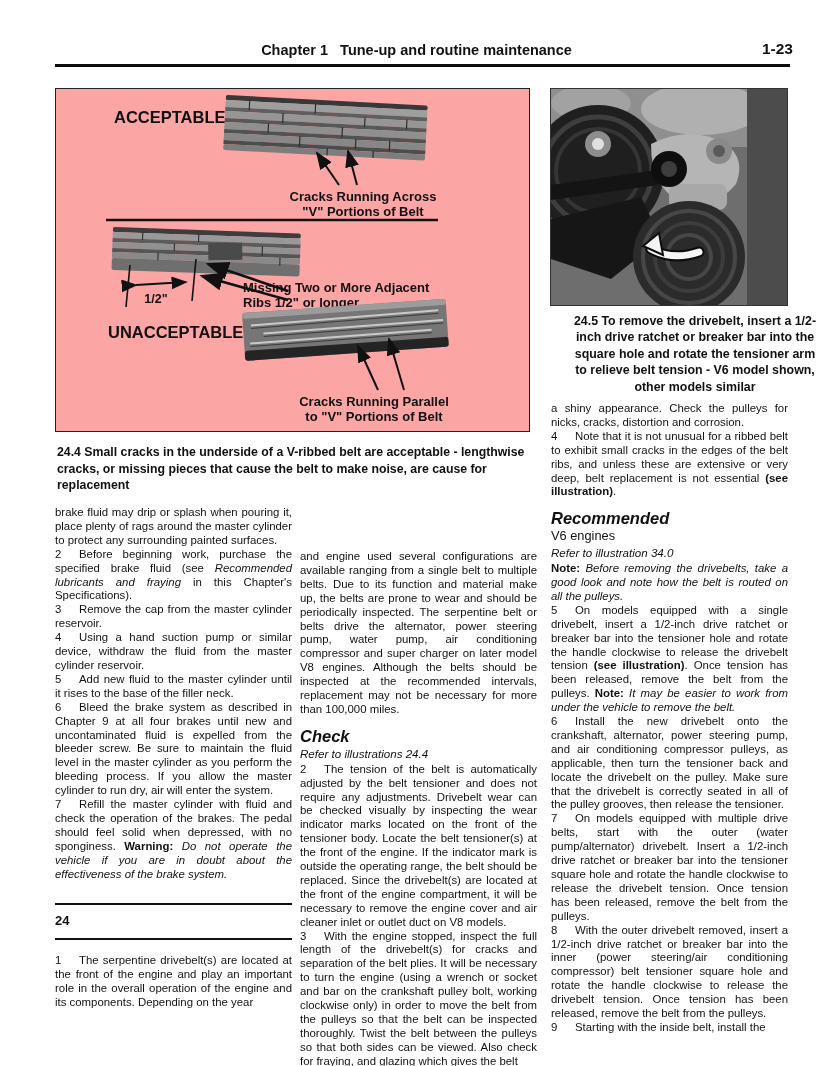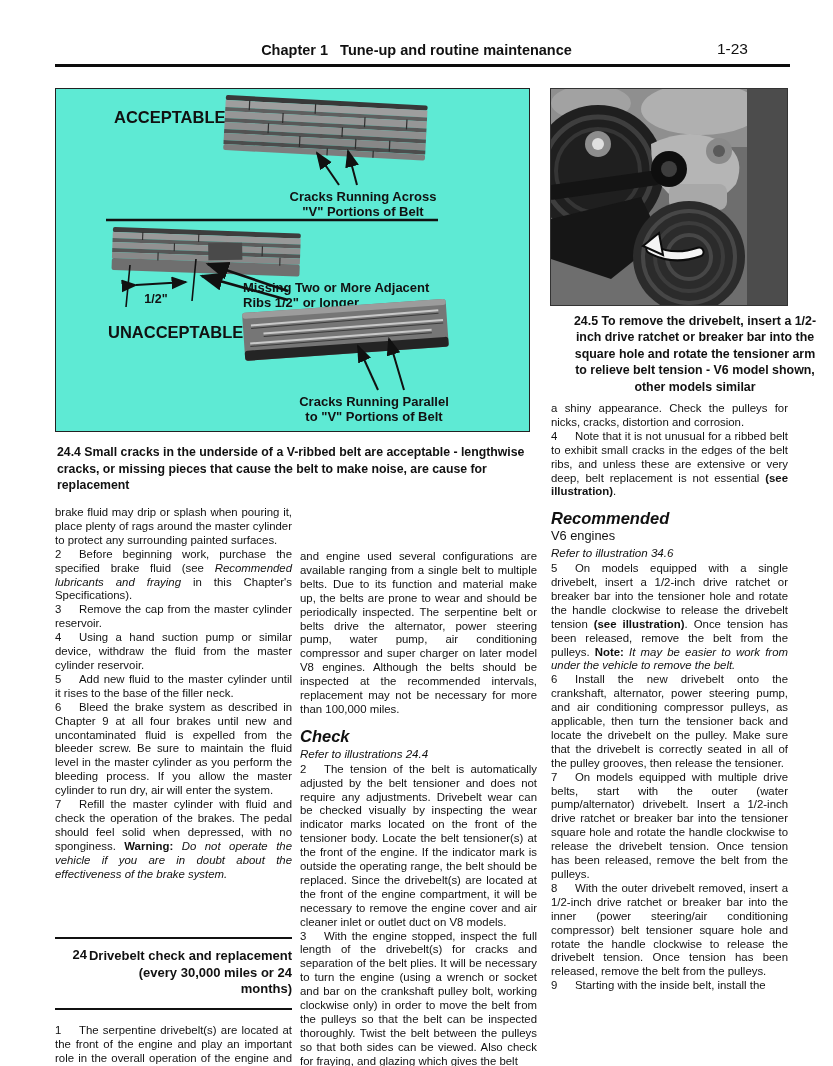--- a/index.html
+++ b/index.html
@@ -1,26 +1,26 @@
 <!DOCTYPE html>
 <html><head>
 <meta charset="utf-8">
 <style>
   html,body{margin:0;padding:0;background:#e8e8e8;}
   .page{position:relative;width:833px;height:1066px;background:#ffffff;overflow:hidden;
         font-family:"Liberation Sans", sans-serif;color:#111;}
   
   .hdr-title{position:absolute;top:42px;left:0;width:833px;text-align:center;
              font-weight:bold;font-size:14.5px;white-space:pre;}
-  .hdr-page{position:absolute;top:40px;left:700px;width:48px;text-align:right;
-            font-weight:normal;font-size:15.5px;}
+  .hdr-page{position:absolute;top:40px;left:745px;width:48px;text-align:right;
+            font-weight:bold;font-size:15.5px;}
   .hdr-rule{position:absolute;top:64px;left:55px;width:735px;height:3px;background:#0c0c0c;}
   
   .fig244{position:absolute;top:88px;left:55px;width:475px;height:344px;
-          border:1.5px solid #222;box-sizing:border-box;background:#5eead4;}
+          border:1.5px solid #222;box-sizing:border-box;background:#fca5a5;}
   .fig244 svg{display:block;}
   .cap244{position:absolute;top:444px;left:57px;width:471px;text-align:left;
           font-weight:bold;font-size:12.3px;line-height:16.5px;}
   
   .fig245{position:absolute;top:88px;left:550px;width:238px;height:218px;
           border:1px solid #333;box-sizing:border-box;background:#555;}
   .cap245{position:absolute;top:313px;left:572px;width:246px;text-align:center;
           font-weight:bold;font-size:12.4px;line-height:16.4px;}
   
   .col{position:absolute;width:237px;font-size:11.4px;line-height:13.9px;text-align:justify;}
@@ -28,21 +28,21 @@
   .col-mid{left:300px;top:506px;margin-top:44px;}
   .col-right{left:551px;top:402px;}
   .col p{margin:0;}
   .pnum{display:inline-block;min-width:24px;}
   .b{font-weight:bold;}
   .i{font-style:italic;}
   .h-it{font-weight:bold;font-style:italic;font-size:16.5px;margin:13px 0 3px;text-align:left;}
   .h-sub{font-weight:normal;font-size:12.8px;margin:2px 0 3px;text-align:left;}
   .refer{font-style:italic;font-size:11.6px;margin:1px 0 2px;text-align:left;}
   .section-head{border-top:2px solid #111;border-bottom:2px solid #111;
-                margin:56px 0 14px;padding:9px 0 10px;display:flex;text-align:right;}
+                margin:22px 0 14px;padding:9px 0 10px;display:flex;text-align:left;}
   .sec-num{font-weight:bold;font-size:13px;width:32px;flex:none;}
   .sec-title{font-weight:bold;font-size:13px;line-height:16.5px;}
   .figtext{font-weight:bold;}
 </style>
 </head>
 <body>
 
 <div class="page">
 
   <div class="hdr-title">Chapter 1   Tune-up and routine maintenance</div>
@@ -189,40 +189,37 @@
   <div class="col col-left">
       <p>brake fluid may drip or splash when pouring it, place plenty of rags around the master cylinder to protect any surrounding painted surfaces.</p>
       <p><span class="pnum">2</span>Before beginning work, purchase the specified brake fluid (see <span class="i">Recommended lubricants and fraying</span> in this Chapter's Specifications).</p>
       <p><span class="pnum">3</span>Remove the cap from the master cylinder reservoir.</p>
       <p><span class="pnum">4</span>Using a hand suction pump or similar device, withdraw the fluid from the master cylinder reservoir.</p>
       <p><span class="pnum">5</span>Add new fluid to the master cylinder until it rises to the base of the filler neck.</p>
       <p><span class="pnum">6</span>Bleed the brake system as described in Chapter 9 at all four brakes until new and uncontaminated fluid is expelled from the bleeder screw. Be sure to maintain the fluid level in the master cylinder as you perform the bleeding process. If you allow the master cylinder to run dry, air will enter the system.</p>
       <p><span class="pnum">7</span>Refill the master cylinder with fluid and check the operation of the brakes. The pedal should feel solid when depressed, with no sponginess. <span class="b">Warning:</span><span class="i"> Do not operate the vehicle if you are in doubt about the effectiveness of the brake system.</span></p>
       <div class="section-head">
         <span class="sec-num">24</span>
-        <div class="sec-title">
-          <div>Drivebelt check and replacement</div>
-          <div>(every 30,000 miles or 24 months)</div>
-        </div>
       </div>
       <p><span class="pnum">1</span>The serpentine drivebelt(s) are located at the front of the engine and play an important role in the overall operation of the engine and its components. Depending on the year</p>
     </div>
   <div class="col col-mid">
       <p>and engine used several configurations are available ranging from a single belt to multiple belts. Due to its function and material make up, the belts are prone to wear and should be periodically inspected. The serpentine belt or belts drive the alternator, power steering pump, water pump, air conditioning compressor and super charger on later model V8 engines. Although the belts should be inspected at the recommended intervals, replacement may not be necessary for more than 100,000 miles.</p>
       <div class="h-it">Check</div>
       <div class="refer">Refer to illustrations 24.4</div>
       <p><span class="pnum">2</span>The tension of the belt is automatically adjusted by the belt tensioner and does not require any adjustments. Drivebelt wear can be checked visually by inspecting the wear indicator marks located on the front of the tensioner body. Locate the belt tensioner(s) at the front of the engine. If the indicator mark is outside the operating range, the belt should be replaced. Since the drivebelt(s) are located at the front of the engine compartment, it will be necessary to remove the engine cover and air cleaner inlet or outlet duct on V8 models.</p>
       <p><span class="pnum">3</span>With the engine stopped, inspect the full length of the drivebelt(s) for cracks and separation of the belt plies. It will be necessary to turn the engine (using a wrench or socket and bar on the crankshaft pulley bolt, working clockwise only) in order to move the belt from the pulleys so that the belt can be inspected thoroughly. Twist the belt between the pulleys so that both sides can be viewed. Also check for fraying, and glazing which gives the belt</p>
     </div>
   <div class="col col-right">
       <p>a shiny appearance. Check the pulleys for nicks, cracks, distortion and corrosion.</p>
       <p><span class="pnum">4</span>Note that it is not unusual for a ribbed belt to exhibit small cracks in the edges of the belt ribs, and unless these are extensive or very deep, belt replacement is not essential <span class="b">(see illustration)</span>.</p>
       <div class="h-it">Recommended</div>
       <div class="h-sub">V6 engines</div>
-      <div class="refer">Refer to illustration 34.6</div>
+      <div class="refer">Refer to illustration 34.0</div>
+      <p><span class="b">Note:</span><span class="i"> Before removing the drivebelts, take a good look and note how the belt is routed on all the pulleys.</span></p>
       <p><span class="pnum">5</span>On models equipped with a single drivebelt, insert a 1/2-inch drive ratchet or breaker bar into the tensioner hole and rotate the handle clockwise to release the drivebelt tension <span class="b">(see illustration)</span>. Once tension has been released, remove the belt from the pulleys. <span class="b">Note:</span><span class="i"> It may be easier to work from under the vehicle to remove the belt.</span></p>
       <p><span class="pnum">6</span>Install the new drivebelt onto the crankshaft, alternator, power steering pump, and air conditioning compressor pulleys, as applicable, then turn the tensioner back and locate the drivebelt on the pulley. Make sure that the drivebelt is correctly seated in all of the pulley grooves, then release the tensioner.</p>
       <p><span class="pnum">7</span>On models equipped with multiple drive belts, start with the outer (water pump/alternator) drivebelt. Insert a 1/2-inch drive ratchet or breaker bar into the tensioner square hole and rotate the handle clockwise to release the drivebelt tension. Once tension has been released, remove the belt from the pulleys.</p>
       <p><span class="pnum">8</span>With the outer drivebelt removed, insert a 1/2-inch drive ratchet or breaker bar into the inner (power steering/air conditioning compressor) belt tensioner square hole and rotate the handle clockwise to release the drivebelt tension. Once tension has been released, remove the belt from the pulleys.</p>
       <p><span class="pnum">9</span>Starting with the inside belt, install the</p>
     </div>
 
 </div>
 
 </body></html>

